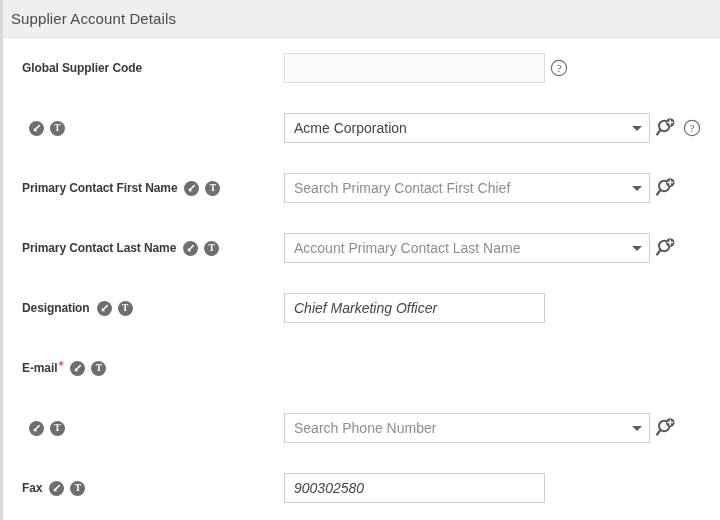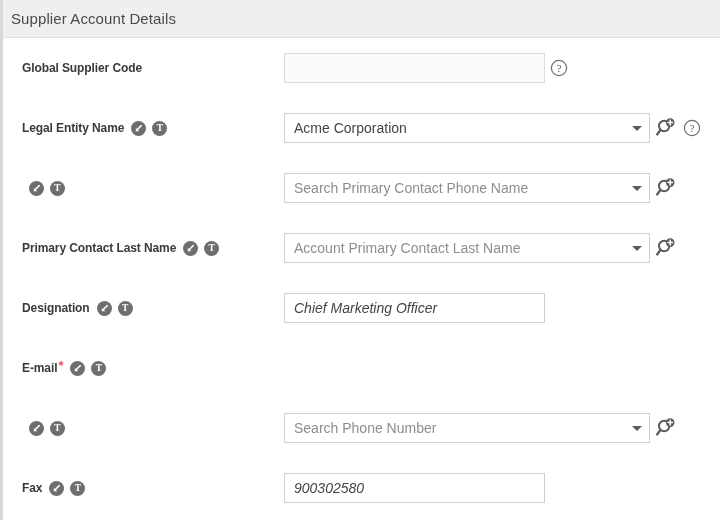--- a/index.html
+++ b/index.html
@@ -206,21 +206,20 @@
           <span>
             <svg class="icon-help solo" viewBox="0 0 18 18" aria-hidden="true">
               <circle cx="9" cy="9" r="7.6" fill="none" stroke="#6f6f6f" stroke-width="1.2"></circle>
               <text x="9" y="12.9" text-anchor="middle" font-family="Liberation Serif, serif" font-size="10.5" fill="#4f4f4f">?</text>
             </svg>
           </span>
         </div>
       </div>
       <div class="row" style="top: 60px;">
         <div class="label-cell">
-          <span class="label-text">Legal Entity Name</span>
           <span class="badge first">
             <svg width="15" height="15" viewBox="0 0 15 15" aria-hidden="true">
               <path d="M10.2 4.6 L5.6 9.2" stroke="#ffffff" stroke-width="1.5" fill="none" stroke-linecap="round"></path>
               <path d="M4.8 10.3 L4.9 6.9 L8.3 10.2 Z" fill="#ffffff"></path>
             </svg>
           </span>
           <span class="badge">
             <span class="badge-t">T</span>
           </span>
         </div>
@@ -240,32 +239,33 @@
           <span>
             <svg class="icon-help" viewBox="0 0 18 18" aria-hidden="true">
               <circle cx="9" cy="9" r="7.6" fill="none" stroke="#6f6f6f" stroke-width="1.2"></circle>
               <text x="9" y="12.9" text-anchor="middle" font-family="Liberation Serif, serif" font-size="10.5" fill="#4f4f4f">?</text>
             </svg>
           </span>
         </div>
       </div>
       <div class="row" style="top: 120px;">
         <div class="label-cell">
+          <span class="label-text">Primary Contact First Name</span>
           <span class="badge first">
             <svg width="15" height="15" viewBox="0 0 15 15" aria-hidden="true">
               <path d="M10.2 4.6 L5.6 9.2" stroke="#ffffff" stroke-width="1.5" fill="none" stroke-linecap="round"></path>
               <path d="M4.8 10.3 L4.9 6.9 L8.3 10.2 Z" fill="#ffffff"></path>
             </svg>
           </span>
           <span class="badge">
             <span class="badge-t">T</span>
           </span>
         </div>
         <div class="field combo">
-          <span class="field-value placeholder">Search Primary Contact Phone Name</span>
+          <span class="field-value placeholder">Search Primary Contact First Chief</span>
           <span class="caret"></span>
         </div>
         <div class="trail combo-trail">
           <span>
             <svg class="icon-search-plus" viewBox="0 0 22 22" aria-hidden="true">
               <circle cx="9.2" cy="9" r="5.2" fill="none" stroke="#5a5a5a" stroke-width="2"></circle>
               <path d="M5.3 13.1 L2.2 17.4" stroke="#5a5a5a" stroke-width="2.4" stroke-linecap="round"></path>
               <circle cx="15.2" cy="5.6" r="4.3" fill="#5a5a5a"></circle>
               <path d="M15.2 3.3 V7.9 M12.9 5.6 H17.5" stroke="#ffffff" stroke-width="1.5" stroke-linecap="round"></path>
             </svg>

